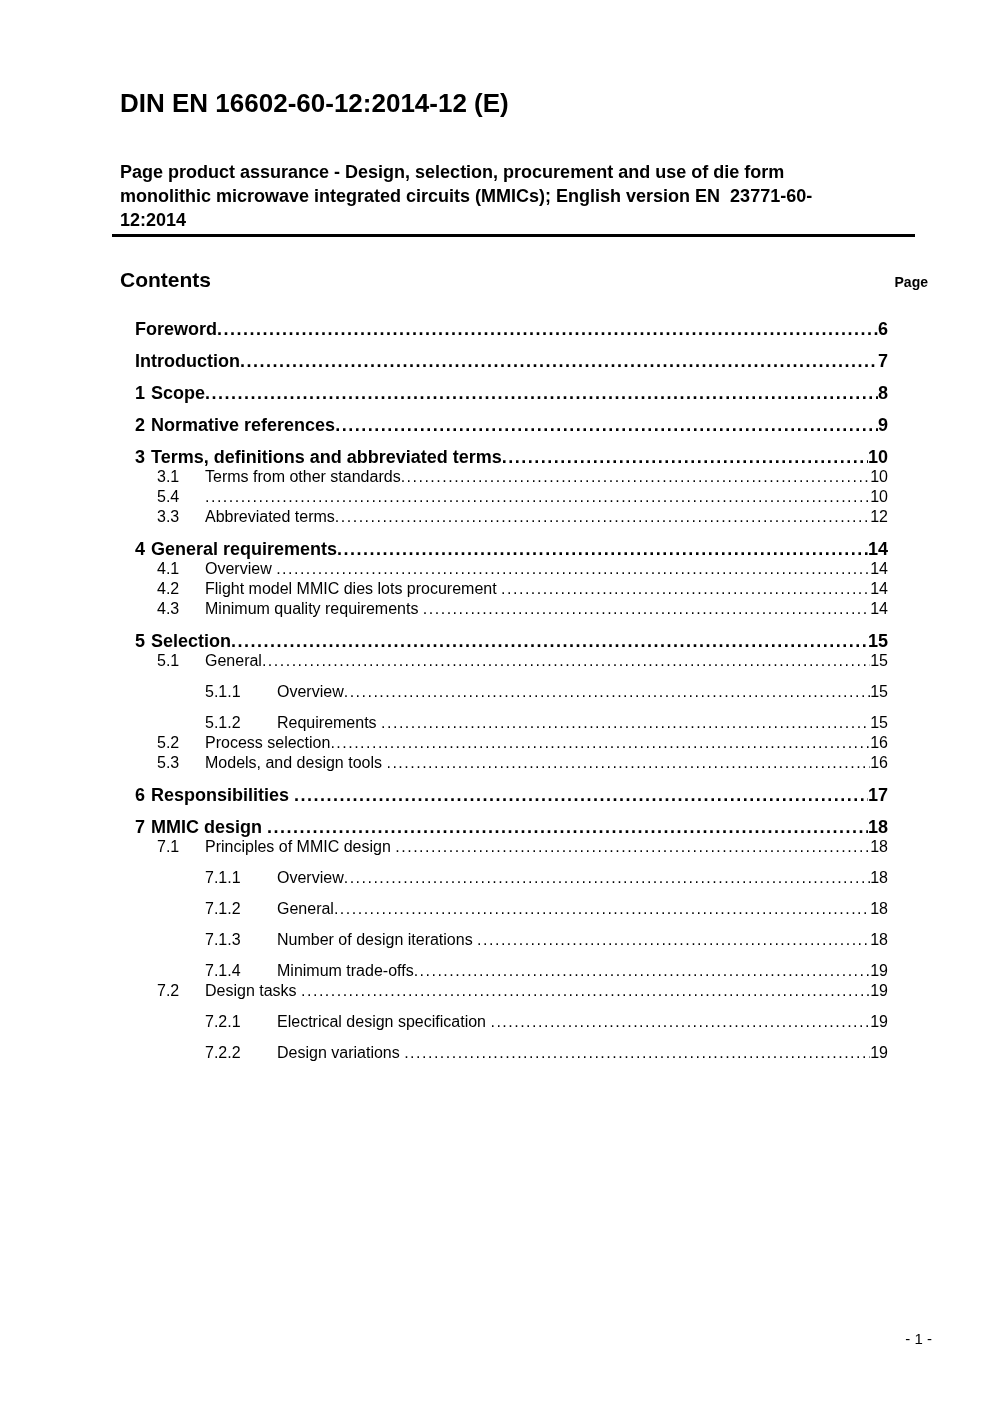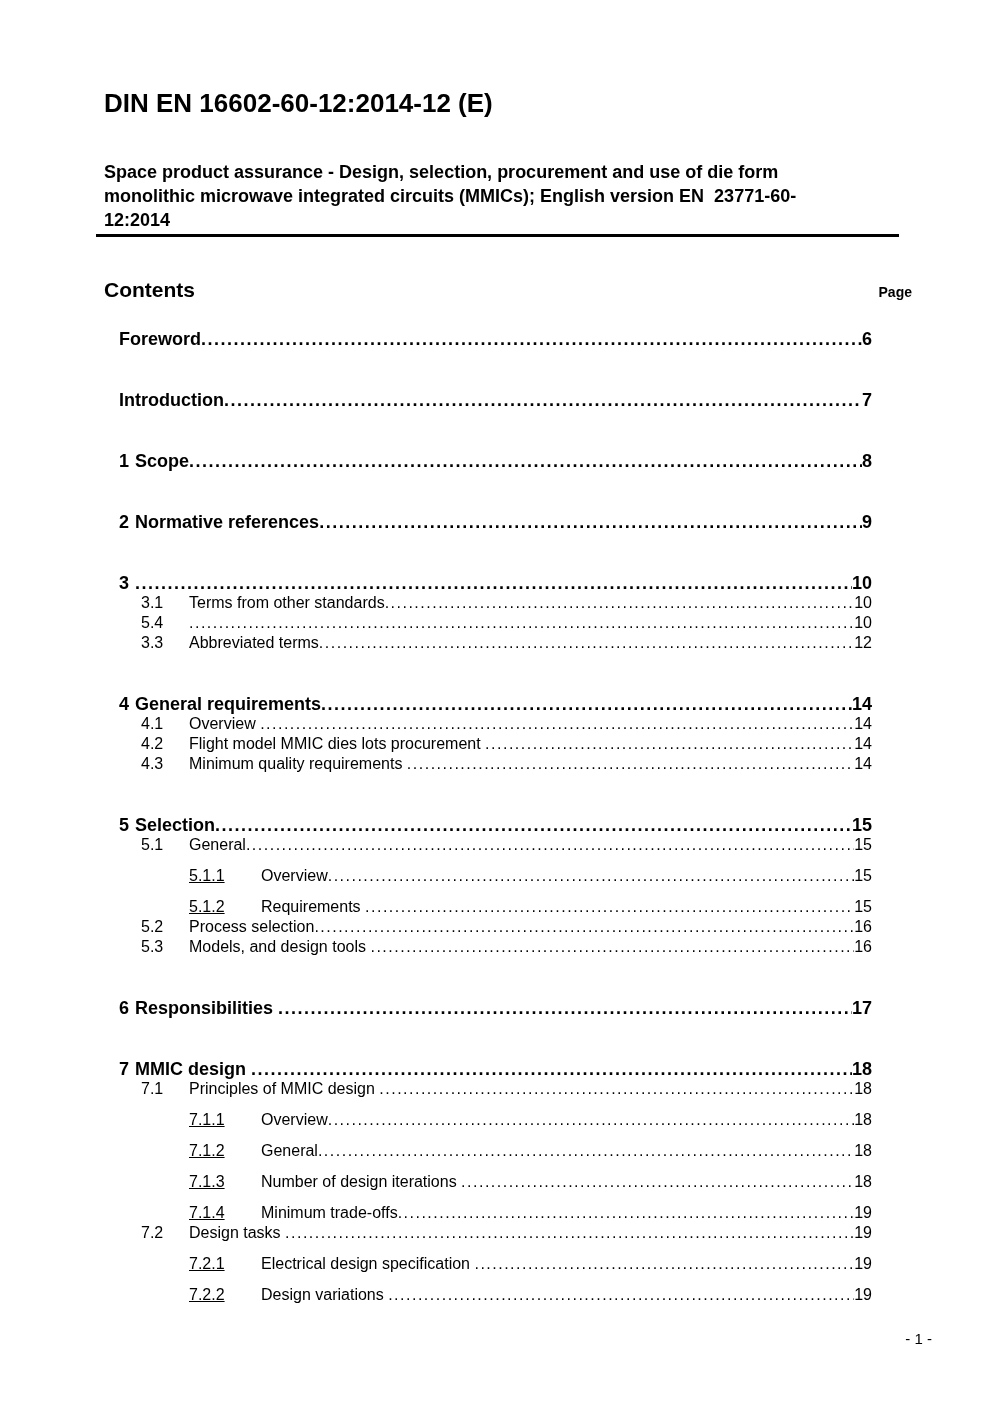--- a/index.html
+++ b/index.html
@@ -7,21 +7,21 @@
     position: relative;
     width: 992px;
     height: 1403px;
     background: #ffffff;
     color: #000000;
     font-family: "Liberation Sans", sans-serif;
     overflow: hidden;
   }
   .content {
     position: absolute;
-    left: 104px;
+    left: 120px;
     top: 0;
     width: 808px; 
   }
   .doc-title {
     margin-top: 88px;
     font-size: 26px;
     font-weight: bold;
     line-height: 30px;
     white-space: pre;
   }
@@ -34,21 +34,21 @@
   .subtitle-line { white-space: pre; }
   .title-divider {
     margin-top: 2px;
     margin-left: -8px;
     width: 803px;
     border: none;
     border-top: 3px solid #000000;
     height: 0;
   }
   .contents-row {
-    margin-top: 40px;
+    margin-top: 30px;
     display: flex;
     justify-content: space-between;
     align-items: baseline;
   }
   .contents-heading {
     font-size: 21px;
     font-weight: bold;
     line-height: 26px;
   }
   .page-column-label {
@@ -61,36 +61,36 @@
   }
   .toc-row {
     display: flex;
     align-items: baseline;
     line-height: 20px;
   }
   .toc-row.level-1 {
     font-size: 18px;
     font-weight: bold;
     padding-left: 15px;
-    margin-top: 41px;
+    margin-top: 12px;
   }
   .toc-row.level-2 {
     font-size: 16px;
     padding-left: 37px;
   }
   .toc-row.level-3 {
     font-size: 16px;
     padding-left: 85px;
     margin-top: 11px;
   }
   .toc-row:first-child { margin-top: 0; }
   .toc-num { flex: 0 0 auto; white-space: pre; }
   .level-1 .toc-num { padding-right: 6px; }
   .level-2 .toc-num { width: 48px; }
-  .level-3 .toc-num { width: 72px; text-decoration: underline; }
+  .level-3 .toc-num { width: 72px; }
   .toc-label { flex: 0 0 auto; white-space: pre; }
   .toc-dots {
     flex: 1 1 auto;
     overflow: hidden;
     white-space: nowrap;
     letter-spacing: 1.5px;
   }
   .toc-dots::after {
     content: "........................................................................................................................................................................................................";
   }
@@ -105,21 +105,21 @@
 </style>
 </head>
 <body>
 
 <div class="page">
   <div class="content">
 
     <div class="doc-title">DIN EN 16602-60-12:2014-12 (E)</div>
 
     <div class="doc-subtitle">
-      <div class="subtitle-line">Space product assurance - Design, selection, procurement and use of die form</div>
+      <div class="subtitle-line">Page product assurance - Design, selection, procurement and use of die form</div>
       <div class="subtitle-line">monolithic microwave integrated circuits (MMICs); English version EN  23771-60-</div>
       <div class="subtitle-line">12:2014</div>
     </div>
 
     <hr class="title-divider">
 
     <div class="contents-row">
       <span class="contents-heading">Contents</span>
       <span class="page-column-label">Page</span>
     </div>
@@ -144,20 +144,21 @@
     <span class="toc-page">8</span>
   </div>
         <div class="toc-row level-1">
     <span class="toc-num">2</span>
     <span class="toc-label">Normative references</span>
     <span class="toc-dots"></span>
     <span class="toc-page">9</span>
   </div>
         <div class="toc-row level-1">
     <span class="toc-num">3</span>
+    <span class="toc-label">Terms, definitions and abbreviated terms</span>
     <span class="toc-dots"></span>
     <span class="toc-page">10</span>
   </div>
         <div class="toc-row level-2">
     <span class="toc-num">3.1</span>
     <span class="toc-label">Terms from other standards</span>
     <span class="toc-dots"></span>
     <span class="toc-page">10</span>
   </div>
         <div class="toc-row level-2">

